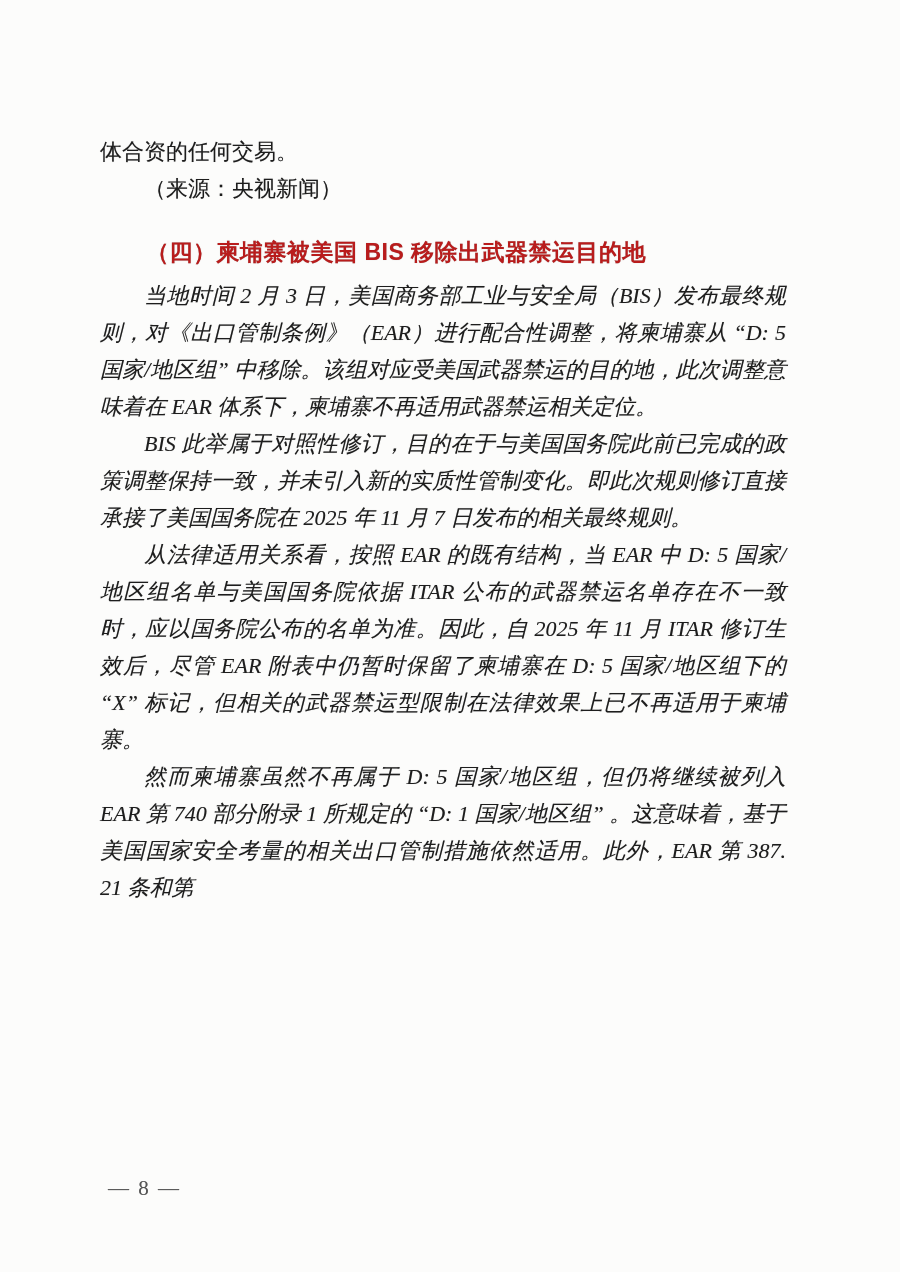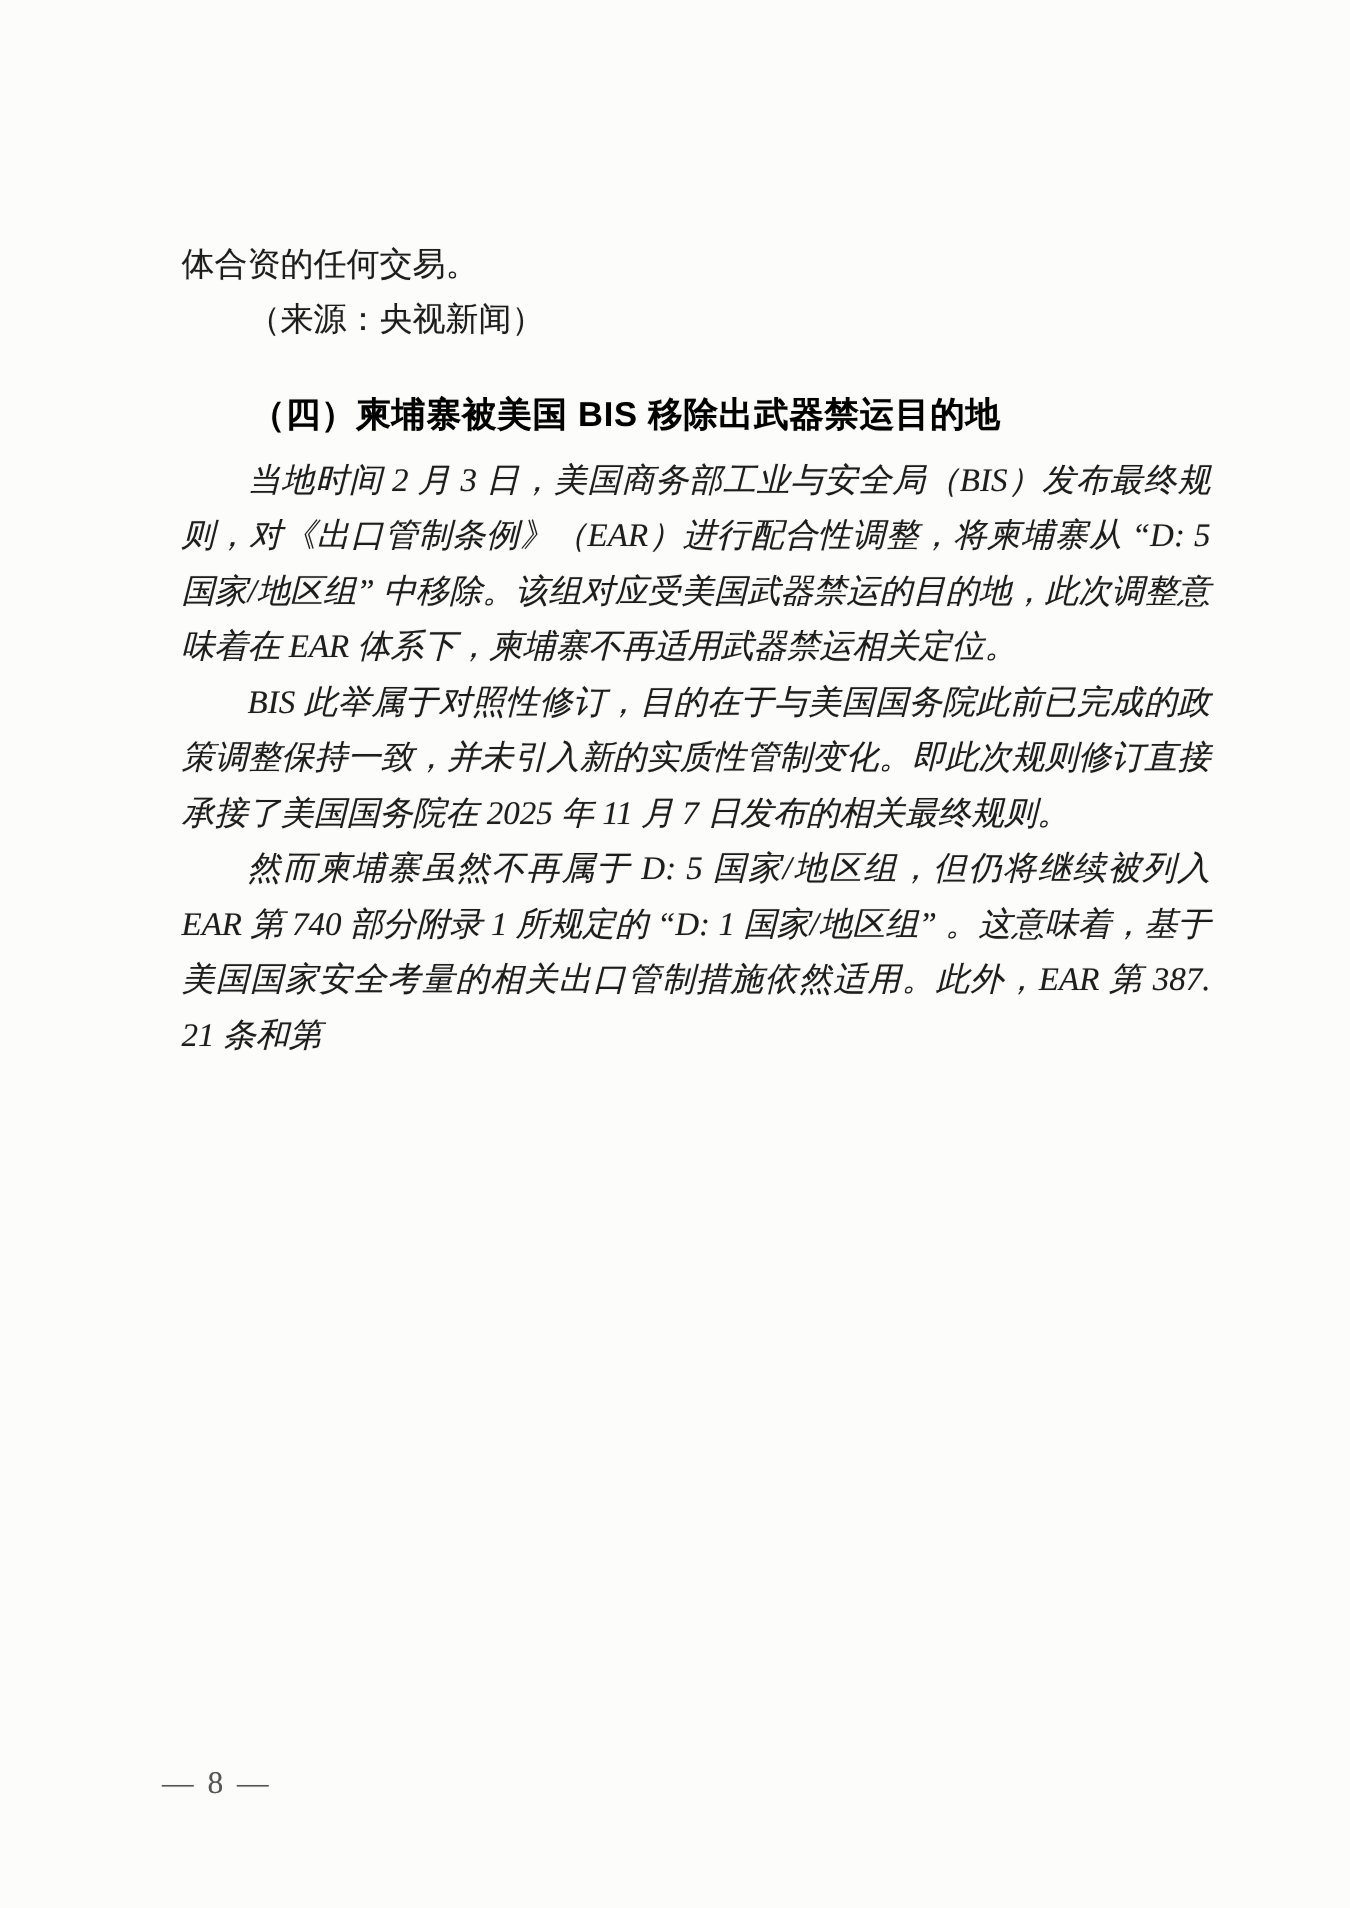--- a/index.html
+++ b/index.html
@@ -10,39 +10,38 @@
   }
   .page {
     position: relative;
     width: 900px; height: 1272px;
     background: #fcfcfb;
     overflow: hidden;
     color: #1d1d1d;
   }
   .content {
     position: absolute;
-    left: 121px; top: 133px;
+    left: 100px; top: 133px;
     width: 686px;
     font-size: 22px;
     line-height: 37px;
     text-align: justify;
     text-shadow: 0 0 0.7px rgba(70,70,70,0.45);
-    margin-top: 24px;
   }
   .content p { margin: 0; }
   p.continuation { text-indent: 0; }
   p.source { text-indent: 2em; }
   h2.heading {
     margin: 27px 0 6px 0;
     text-indent: 2em;
     font-family: "Liberation Sans", "DejaVu Sans", sans-serif;
     font-weight: 700;
     font-size: 23px;
     line-height: 37px;
-    color: #000000;
+    color: #b91c1c;
     letter-spacing: 0.5px;
   }
   .paragraphs p { text-indent: 2em; font-style: italic; }
   .footer {
     position: absolute;
     left: 108px; top: 1174px;
     font-size: 21px;
     line-height: 28px;
     color: #555555;
     letter-spacing: 2px;
@@ -53,19 +52,20 @@
 <body>
 
 <div class="page">
   <div class="content">
     <p class="continuation">体合资的任何交易。</p>
     <p class="source">（来源：央视新闻）</p>
     <h2 class="heading">（四）柬埔寨被美国 BIS 移除出武器禁运目的地</h2>
     <div class="paragraphs">
         <p>当地时间 2 月 3 日，美国商务部工业与安全局（BIS）发布最终规则，对《出口管制条例》（EAR）进行配合性调整，将柬埔寨从 “D: 5 国家/地区组” 中移除。该组对应受美国武器禁运的目的地，此次调整意味着在 EAR 体系下，柬埔寨不再适用武器禁运相关定位。</p>
         <p>BIS 此举属于对照性修订，目的在于与美国国务院此前已完成的政策调整保持一致，并未引入新的实质性管制变化。即此次规则修订直接承接了美国国务院在 2025 年 11 月 7 日发布的相关最终规则。</p>
+        <p>从法律适用关系看，按照 EAR 的既有结构，当 EAR 中 D: 5 国家/地区组名单与美国国务院依据 ITAR 公布的武器禁运名单存在不一致时，应以国务院公布的名单为准。因此，自 2025 年 11 月 ITAR 修订生效后，尽管 EAR 附表中仍暂时保留了柬埔寨在 D: 5 国家/地区组下的 “X” 标记，但相关的武器禁运型限制在法律效果上已不再适用于柬埔寨。</p>
         <p>然而柬埔寨虽然不再属于 D: 5 国家/地区组，但仍将继续被列入 EAR 第 740 部分附录 1 所规定的 “D: 1 国家/地区组” 。这意味着，基于美国国家安全考量的相关出口管制措施依然适用。此外，EAR 第 387. 21 条和第</p>
       </div>
   </div>
   <div class="footer">
     <span>— 8 —</span>
   </div>
 </div>
 
 </body></html>

